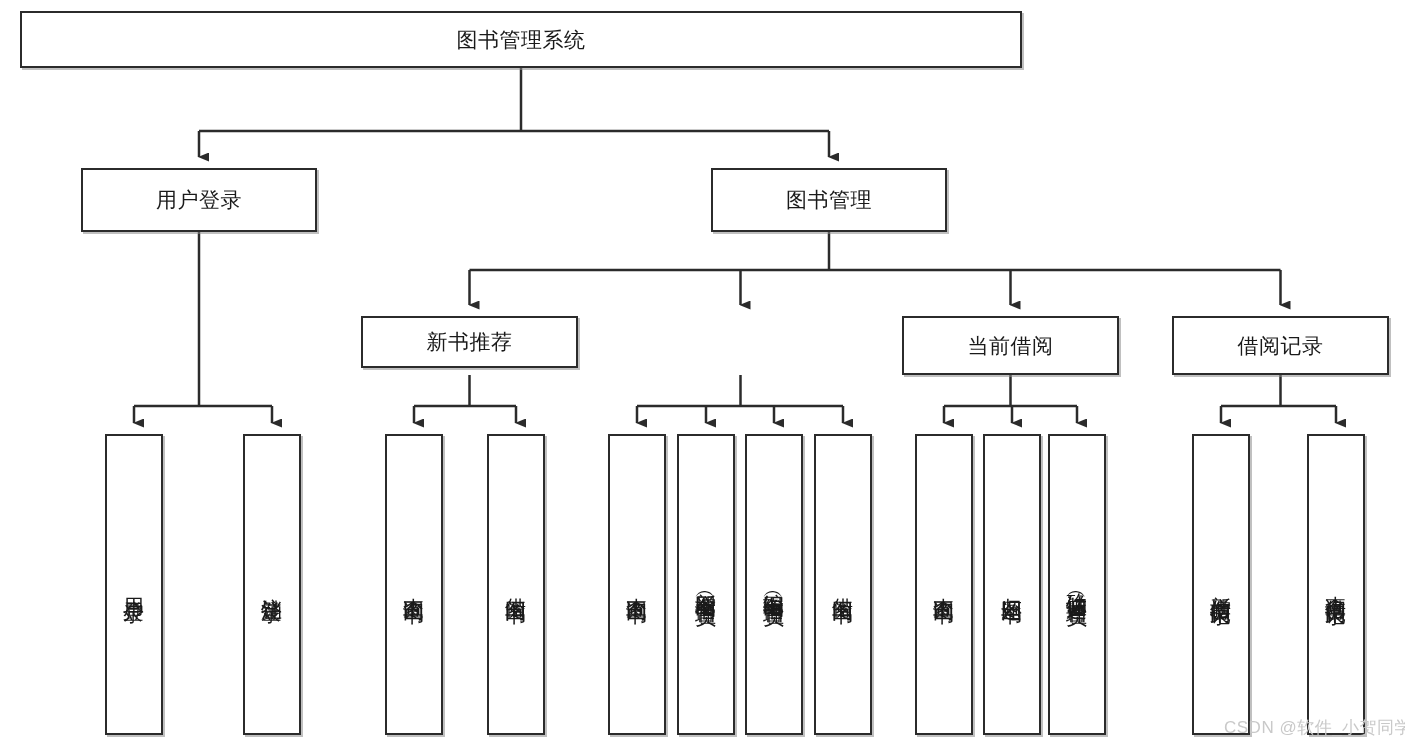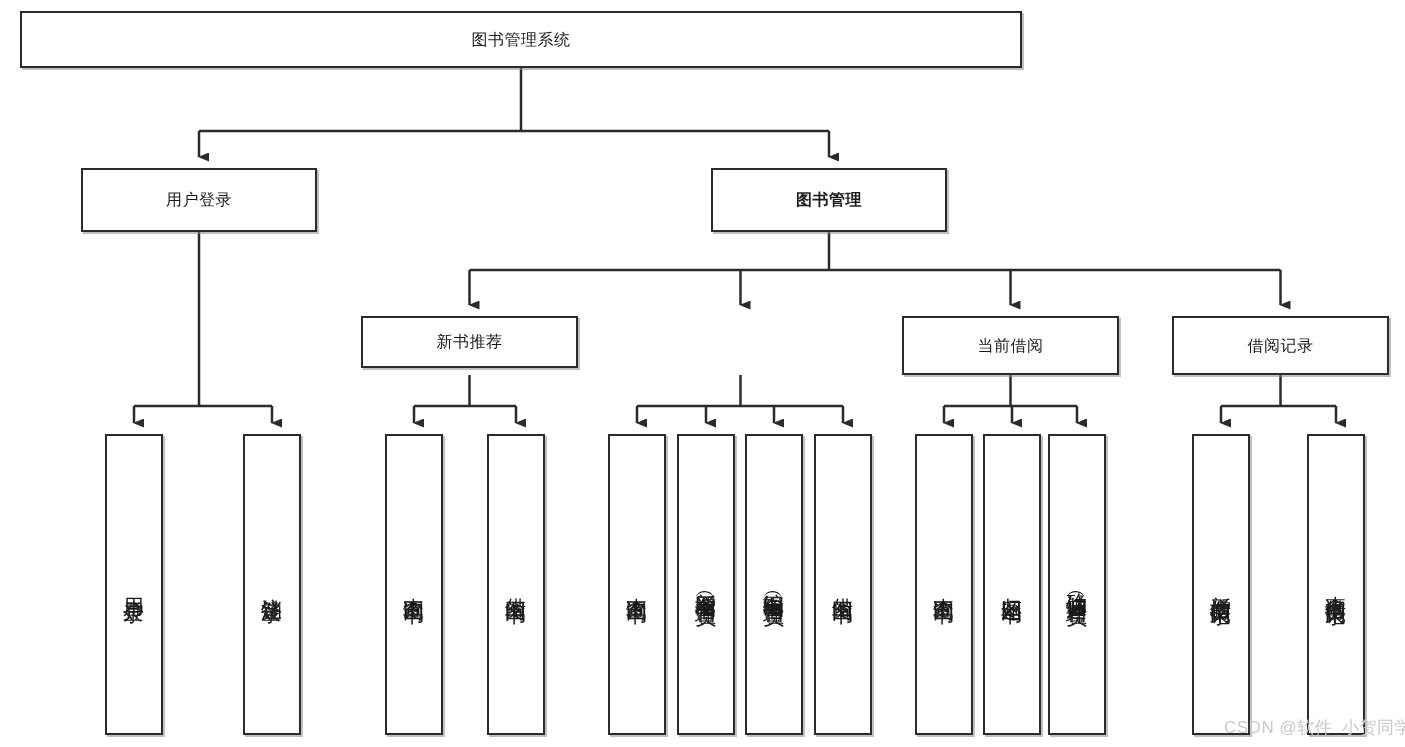--- a/index.html
+++ b/index.html
@@ -35,21 +35,21 @@
     justify-content: center;
     color: #1a1a1a;
   }
   .node-label {
     display: block;
     text-align: center;
     line-height: 1.12;
     white-space: pre;
   }
   .node.horiz .node-label {
-    font-size: 16px;
+    font-size: 21px;
     letter-spacing: 0.5px;
   }
   .node.vert {
     padding: 10px 0;
     align-items: center;
   }
   .node.vert .node-label {
     writing-mode: vertical-rl;
     text-orientation: upright;
     font-size: 21px;
@@ -116,21 +116,21 @@
   </svg>
 
   <div class="node horiz" id="n-root" style="left: 20px; top: 11px; width: 1002px; height: 57px;">
     <span class="node-label">图书管理系统</span>
   </div>
 
   <div class="node horiz" id="n-user_login" style="left: 81px; top: 168px; width: 236px; height: 64px;">
     <span class="node-label">用户登录</span>
   </div>
 
-  <div class="node horiz" id="n-book_manage" style="left: 711px; top: 168px; width: 236px; height: 64px; font-weight: bold;">
+  <div class="node horiz" id="n-book_manage" style="left: 711px; top: 168px; width: 236px; height: 64px;">
     <span class="node-label">图书管理</span>
   </div>
 
   <div class="node horiz" id="n-new_book_rec" style="left: 361px; top: 316px; width: 217px; height: 52px;">
     <span class="node-label">新书推荐</span>
   </div>
 
 
   <div class="node horiz" id="n-borrow_record" style="left: 1172px; top: 316px; width: 217px; height: 59px;">
     <span class="node-label">借阅记录</span>

